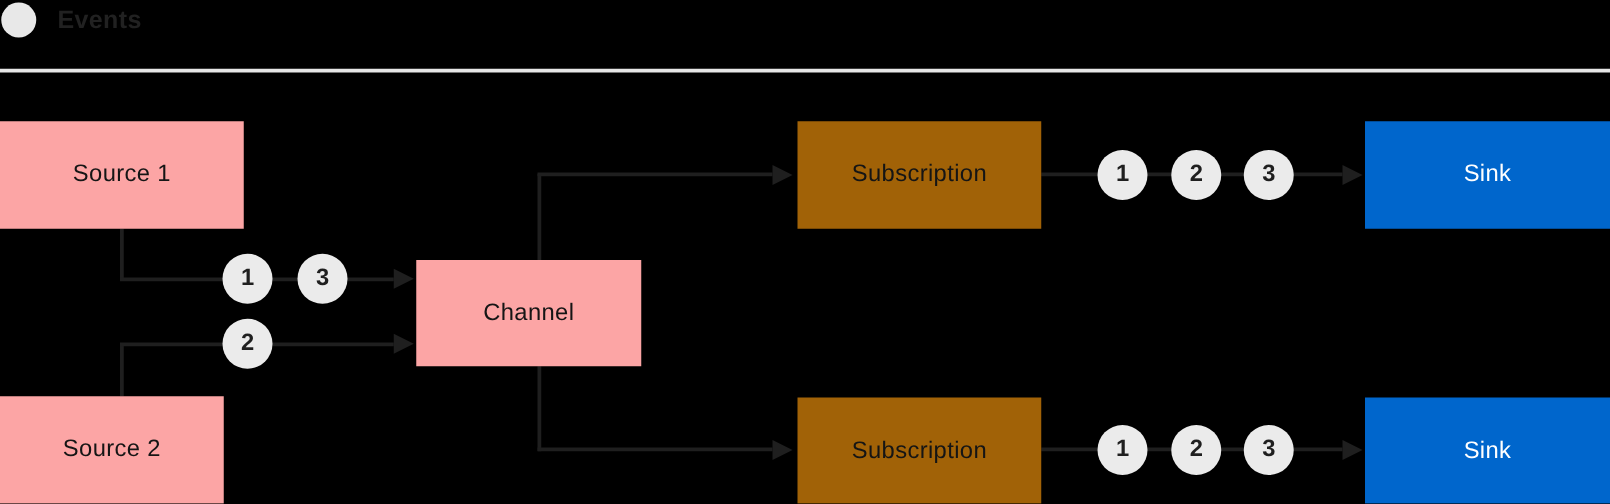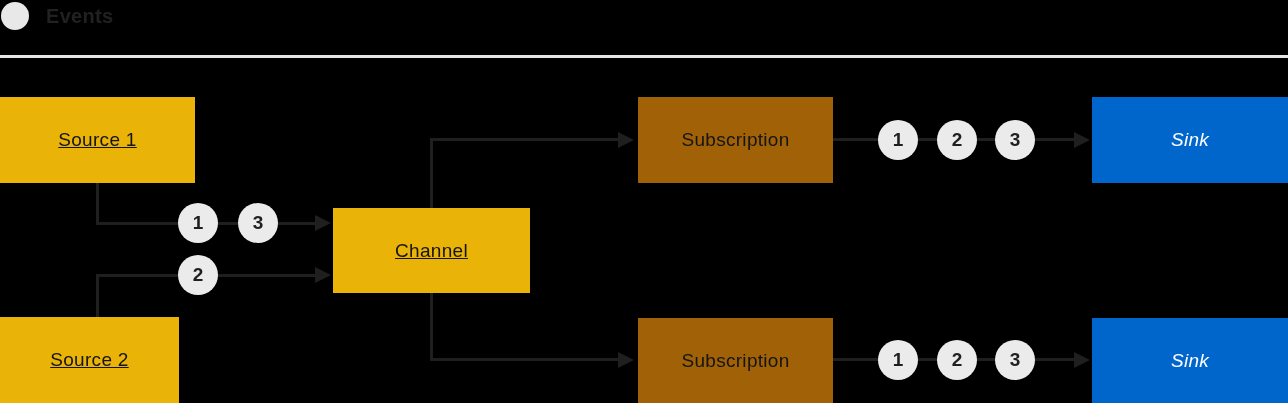--- a/index.html
+++ b/index.html
@@ -48,23 +48,23 @@
   
   .node {
     position: absolute;
     display: flex;
     align-items: center;
     justify-content: center;
     font-size: 19px;
     letter-spacing: 0.3px;
     color: #151515;
   }
-  .node.gray { background: #eab308; text-decoration: underline; }
+  .node.gray { background: #fca5a5; }
   .node.lightblue { background: #a16207; }
-  .node.blue { background: #0066cc; color: #ffffff; font-style: italic; }
+  .node.blue { background: #0066cc; color: #ffffff; }
   
   .line {
     position: absolute;
     background: #1f1f1f;
   }
   
   .arrow {
     position: absolute;
     width: 0;
     height: 0;
@@ -118,21 +118,21 @@
 
   <div class="line" style="left:833px; top:358px; width:241px; height:3px;"></div>
   <div class="arrow" style="left:1074px; top:352px;"></div>
 
   <div class="node gray" style="left:0; top:97px; width:195px; height:86px;">
     <span>Source 1</span>
   </div>
   <div class="node gray" style="left:0; top:317px; width:179px; height:86px;">
     <span>Source 2</span>
   </div>
-  <div class="node gray" style="left:333px; top:208px; width:197px; height:85px;">
+  <div class="node gray" style="left:333px; top:208px; width:180px; height:85px;">
     <span>Channel</span>
   </div>
   <div class="node lightblue" style="left:638px; top:97px; width:195px; height:86px;">
     <span>Subscription</span>
   </div>
   <div class="node lightblue" style="left:638px; top:318px; width:195px; height:85px;">
     <span>Subscription</span>
   </div>
   <div class="node blue" style="left:1092px; top:97px; width:196px; height:86px;">
     <span>Sink</span>

